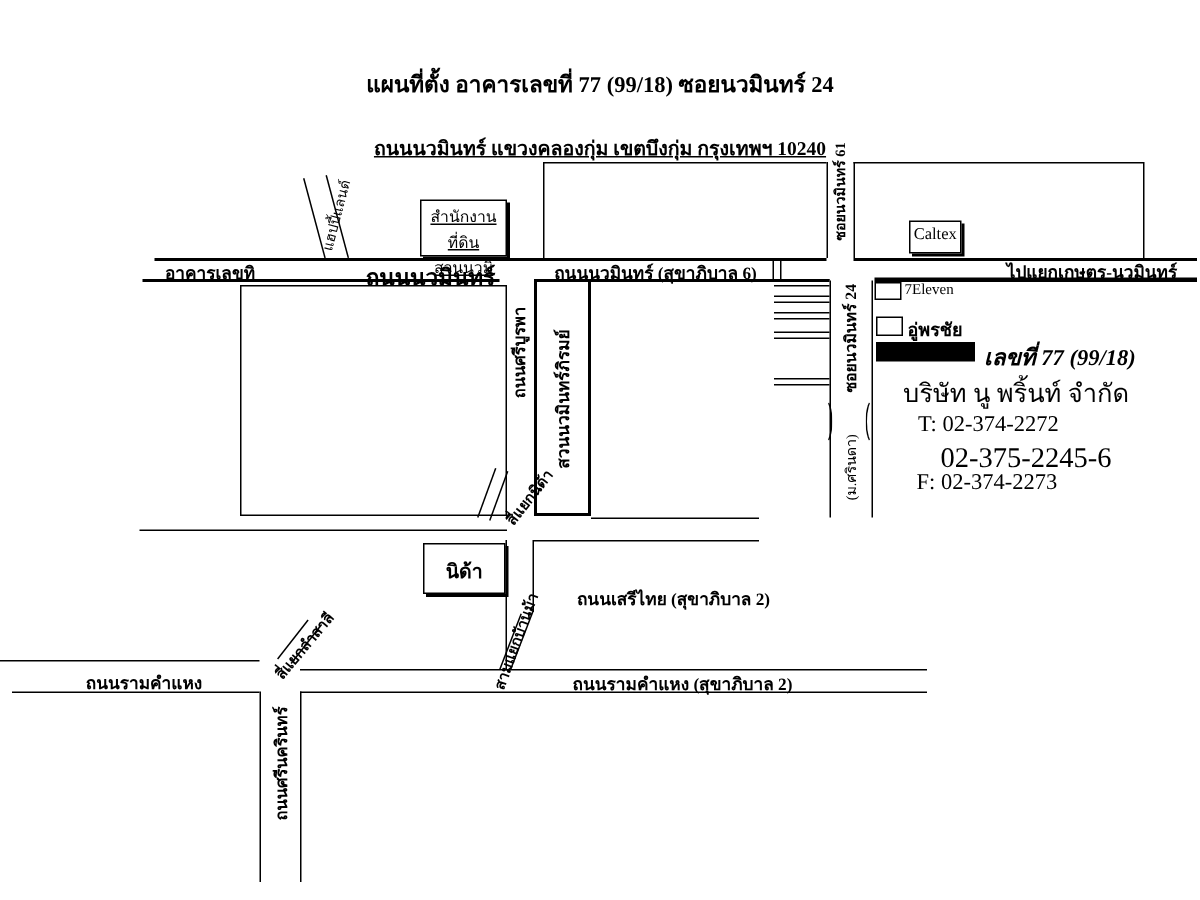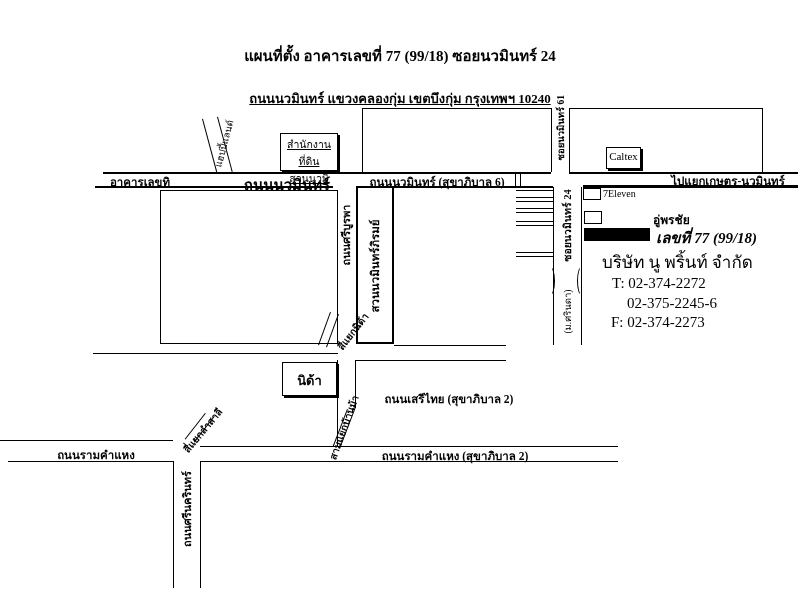--- a/index.html
+++ b/index.html
@@ -80,27 +80,27 @@
   <div class="ln" style="left:516px;top:252px;width:37px;height:1px;"></div>
   <div class="ln" style="left:516px;top:256px;width:37px;height:1px;"></div>
 
   <div class="arc arc-r" style="left:545px;top:266px;width:10px;height:30px;"></div>
   <div class="arc arc-l" style="left:577px;top:266px;width:10px;height:30px;"></div>
   <div class="lbl ctr rot90" style="left:537px;top:304px;width:60px;font-size:9.5px;">(ม.ศรินดา)</div>
 
   <div class="box" style="left:583px;top:188px;width:18px;height:12px;border-width:1.2px;"></div>
   <div class="lbl" style="left:603px;top:188px;font-size:10px;">7Eleven</div>
   <div class="box" style="left:584px;top:211px;width:18px;height:13px;border-width:1.2px;"></div>
-  <div class="lbl bold" style="left:605px;top:210px;font-size:12px;margin-left:48px;">อู่พรชัย</div>
+  <div class="lbl bold" style="left:605px;top:210px;font-size:12px;">อู่พรชัย</div>
   <div class="ln" style="left:584px;top:228px;width:66px;height:13px;"></div>
   <div class="lbl bold" style="left:656px;top:226px;font-size:15px;font-style:italic;">เลขที่ 77 (99/18)</div>
 
   <div class="lbl" style="left:602px;top:248px;font-size:17px;">บริษัท นู พริ้นท์ จำกัด</div>
   <div class="lbl" style="left:612px;top:275px;font-size:15px;">T: 02-374-2272</div>
-  <div class="lbl" style="left:627px;top:295px;font-size:15px;">02-375-2245-6</div>
+  <div class="lbl" style="left:627px;top:295px;font-size:19px;">02-375-2245-6</div>
   <div class="lbl" style="left:611px;top:314px;font-size:15px;">F: 02-374-2273</div>
 
   <div class="ln" style="left:93px;top:353px;width:245px;height:1.4px;"></div>
   <div class="ln" style="left:394px;top:345px;width:112px;height:1.4px;"></div>
   <div class="ln" style="left:356px;top:360px;width:150px;height:1.4px;"></div>
   <div class="lbl bold ctr" style="left:369px;top:346px;width:160px;font-size:11.5px;margin-top:44px;">ถนนเสรีไทย (สุขาภิบาล 2)</div>
 
   <div class="ln diag" style="left:330px;top:312px;width:1.3px;height:35px;transform:rotate(20deg);"></div>
   <div class="ln diag" style="left:338px;top:314px;width:1.3px;height:35px;transform:rotate(20deg);"></div>
   <div class="lbl bold ctr" style="left:322px;top:324px;width:62px;font-size:10px;transform:rotate(-52deg);">สี่แยกนิด้า</div>

